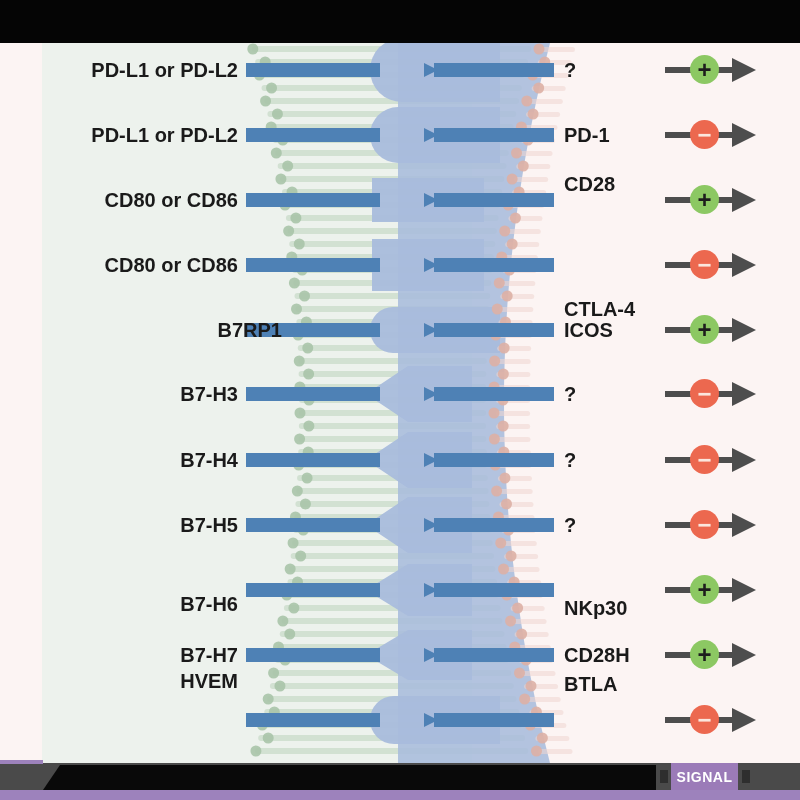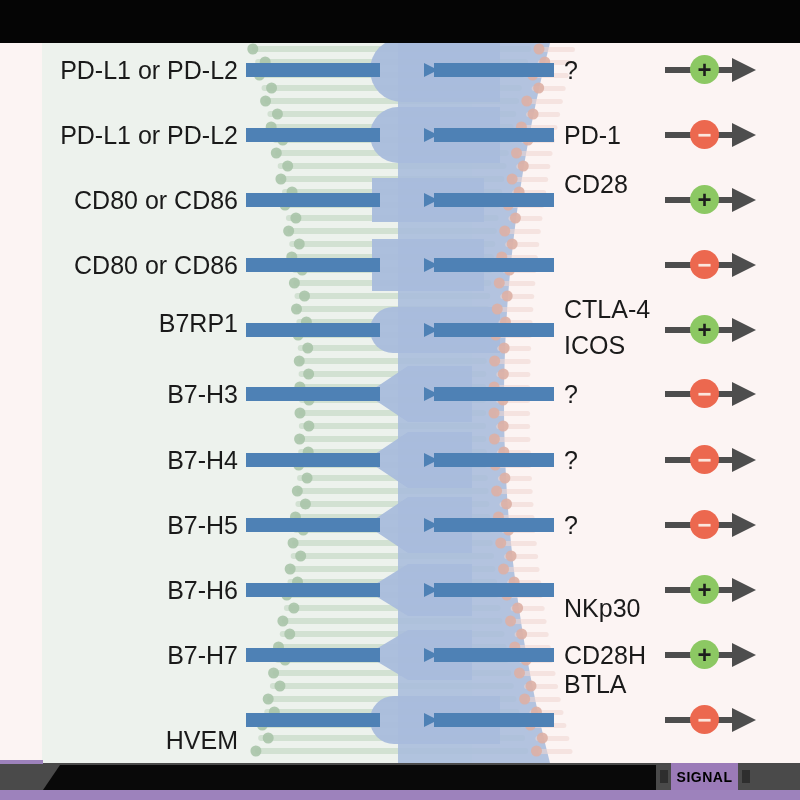--- a/index.html
+++ b/index.html
@@ -1,37 +1,37 @@
 <!DOCTYPE html>
 <html><head>
 <meta charset="utf-8">
 <style>
   html,body{margin:0;padding:0;background:#fcf4f3;}
   .stage{position:relative;width:800px;height:800px;overflow:hidden;
          font-family:"Liberation Sans",sans-serif;background:#fcf4f3;}
   svg.decor{position:absolute;left:0;top:0;z-index:1;}
   .top-bar{position:absolute;left:0;top:0;width:800px;height:43px;background:#050505;z-index:3;}
-  .row-label{position:absolute;z-index:4;font-size:25px;color:#1a1a1a;line-height:32px;}
+  .row-label{position:absolute;z-index:4;font-size:20px;color:#1a1a1a;line-height:32px;font-weight:bold;}
   .lig-label{left:42px;width:196px;text-align:right;}
   .rec-label{left:564px;width:140px;text-align:left;}
   .sig-arrow{position:absolute;left:660px;width:100px;height:32px;z-index:4;}
   .sig-shaft{position:absolute;left:5px;top:13px;width:68px;height:6px;background:#4d4d4d;}
   .sig-head{position:absolute;left:72px;top:4px;width:0;height:0;
             border-left:24px solid #4d4d4d;border-top:12px solid transparent;border-bottom:12px solid transparent;}
   .sig-circle{position:absolute;left:30px;top:1px;width:29px;height:29px;border-radius:50%;
               display:flex;align-items:center;justify-content:center;
               font-size:24px;font-weight:bold;line-height:29px;}
   .sig-circle.pos{color:#1d1d1d;}
   .sig-circle.neg{color:#fbe6dd;}
   .footer-base{position:absolute;left:0;top:763px;width:800px;height:27px;background:#4a4a4a;z-index:3;}
   .footer-black{position:absolute;left:0;top:763px;width:800px;height:27px;z-index:4;}
   .footer-purple{position:absolute;left:0;top:790px;width:800px;height:10px;background:#9d82bc;z-index:3;}
   .purple-sliver{position:absolute;left:0;top:760px;width:43px;height:4px;background:#9d82bc;z-index:4;}
   .signal-badge{position:absolute;left:671px;top:763px;width:67px;height:27px;background:#9b7bb8;
-                color:#000000;font-size:14px;font-weight:bold;letter-spacing:.5px;z-index:5;
+                color:#ffffff;font-size:14px;font-weight:bold;letter-spacing:.5px;z-index:5;
                 display:flex;align-items:center;justify-content:center;}
   .sq{position:absolute;width:8px;height:13px;background:#2e2e2e;top:770px;z-index:5;}
 </style>
 </head>
 <body>
 
 <div class="stage">
 
   <svg class="decor" width="800" height="800" viewBox="0 0 800 800" aria-hidden="true">
     <g id="g-bg">
@@ -339,22 +339,22 @@
         <div class="sig-head"></div>
         <div class="sig-circle pos" style="background: rgb(140, 200, 99);">+</div>
       </div>
       <div class="row-label lig-label" style="top: 249px;">CD80 or CD86</div>
       <div class="row-label rec-label" style="top: 249px; margin-top: 44px;">CTLA-4</div>
       <div class="sig-arrow" style="top: 249px;">
         <div class="sig-shaft"></div>
         <div class="sig-head"></div>
         <div class="sig-circle neg" style="background: rgb(236, 104, 79);">−</div>
       </div>
-      <div class="row-label lig-label" style="top: 307px;">B7RP1</div>
-      <div class="row-label rec-label" style="top: 314px; margin-top: 15px;">ICOS</div>
+      <div class="row-label lig-label" style="top: 314px; padding-left: 44px;">B7RP1</div>
+      <div class="row-label rec-label" style="top: 314px;">ICOS</div>
       <div class="sig-arrow" style="top: 314px;">
         <div class="sig-shaft"></div>
         <div class="sig-head"></div>
         <div class="sig-circle pos" style="background: rgb(140, 200, 99);">+</div>
       </div>
       <div class="row-label lig-label" style="top: 378px;">B7-H3</div>
       <div class="row-label rec-label" style="top: 378px;">?</div>
       <div class="sig-arrow" style="top: 378px;">
         <div class="sig-shaft"></div>
         <div class="sig-head"></div>
@@ -367,35 +367,35 @@
         <div class="sig-head"></div>
         <div class="sig-circle neg" style="background: rgb(236, 104, 79);">−</div>
       </div>
       <div class="row-label lig-label" style="top: 509px;">B7-H5</div>
       <div class="row-label rec-label" style="top: 509px;">?</div>
       <div class="sig-arrow" style="top: 509px;">
         <div class="sig-shaft"></div>
         <div class="sig-head"></div>
         <div class="sig-circle neg" style="background: rgb(236, 104, 79);">−</div>
       </div>
-      <div class="row-label lig-label" style="top: 574px;">B7-H6</div>
+      <div class="row-label lig-label" style="top: 588px;">B7-H6</div>
       <div class="row-label rec-label" style="top: 592px;">NKp30</div>
       <div class="sig-arrow" style="top: 574px;">
         <div class="sig-shaft"></div>
         <div class="sig-head"></div>
         <div class="sig-circle pos" style="background: rgb(140, 200, 99);">+</div>
       </div>
       <div class="row-label lig-label" style="top: 639px;">B7-H7</div>
       <div class="row-label rec-label" style="top: 639px;">CD28H</div>
       <div class="sig-arrow" style="top: 639px;">
         <div class="sig-shaft"></div>
         <div class="sig-head"></div>
         <div class="sig-circle pos" style="background: rgb(140, 200, 99);">+</div>
       </div>
-      <div class="row-label lig-label" style="top: 724px;">HVEM</div>
+      <div class="row-label lig-label" style="top: 665px;">HVEM</div>
       <div class="row-label rec-label" style="top: 668px;">BTLA</div>
       <div class="sig-arrow" style="top: 704px;">
         <div class="sig-shaft"></div>
         <div class="sig-head"></div>
         <div class="sig-circle neg" style="background: rgb(236, 104, 79);">−</div>
       </div>
     </div>
 
   <div class="footer-base"></div>
   <svg class="footer-black" width="800" height="27" viewBox="0 0 800 27">

